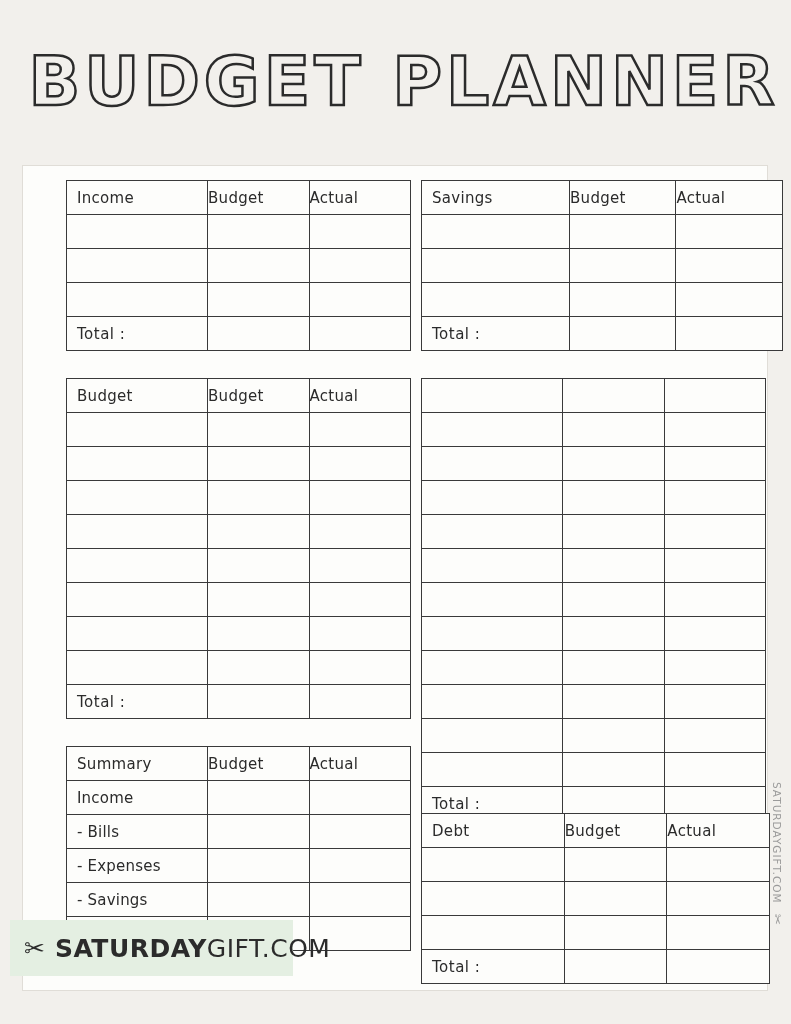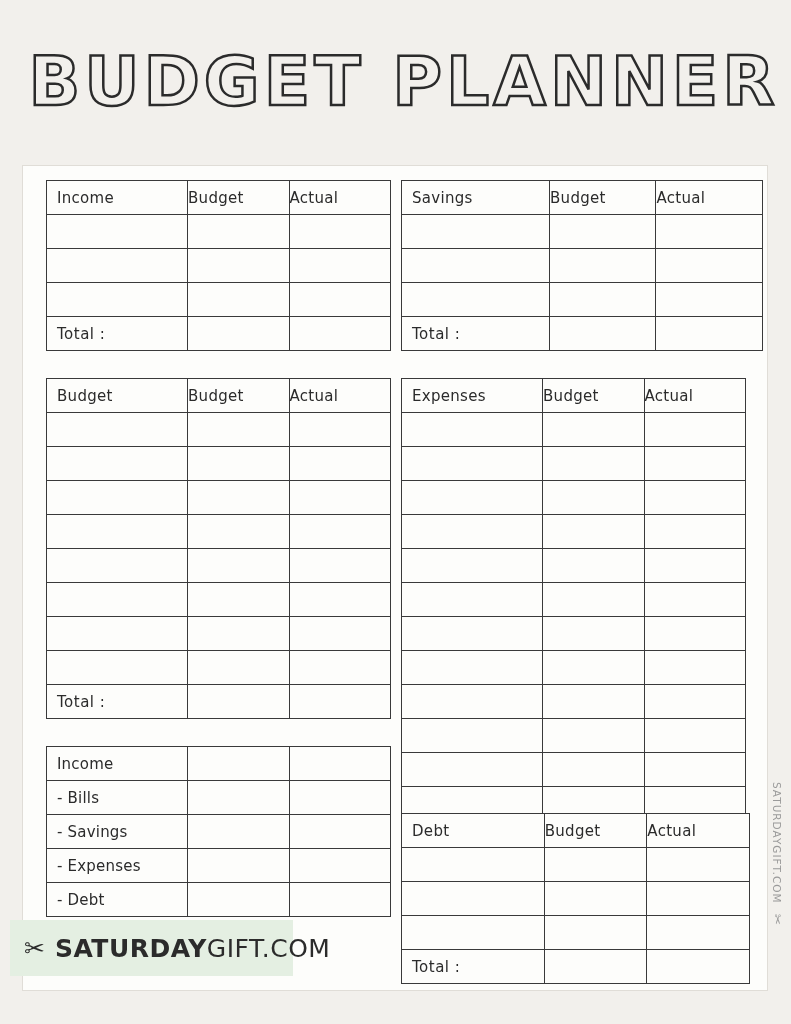--- a/index.html
+++ b/index.html
@@ -47,20 +47,21 @@
 
   
   .block {
     position: absolute;
     box-sizing: border-box;
   }
   table.grid {
     border-collapse: collapse;
     width: 100%;
     table-layout: fixed;
+    margin-left: 20px;
   }
   table.grid td {
     border: 1px solid #39393a;
     height: 33px;
     padding: 0 0 0 10px;
     font-family: "DejaVu Sans", sans-serif;
     font-size: 15px;
     color: #2b2b2b;
     vertical-align: middle;
     background: #fdfdfb;
@@ -305,118 +306,118 @@
 
   <div class="block" id="block-expenses">
     <table class="grid">
       <colgroup>
           <col class="c1">
           <col class="c2">
           <col class="c3">
         </colgroup>
       <tbody>
         <tr>
-          <td class="hdr hand">Expenses</td>
+            <td></td>
+            <td></td>
+            <td></td>
+          </tr>
+        <tr>
+            <td></td>
+            <td></td>
+            <td></td>
+          </tr>
+        <tr>
+            <td></td>
+            <td></td>
+            <td></td>
+          </tr>
+        <tr>
+            <td></td>
+            <td></td>
+            <td></td>
+          </tr>
+        <tr>
+            <td></td>
+            <td></td>
+            <td></td>
+          </tr>
+        <tr>
+            <td></td>
+            <td></td>
+            <td></td>
+          </tr>
+        <tr>
+            <td></td>
+            <td></td>
+            <td></td>
+          </tr>
+        <tr>
+            <td></td>
+            <td></td>
+            <td></td>
+          </tr>
+        <tr>
+            <td></td>
+            <td></td>
+            <td></td>
+          </tr>
+        <tr>
+            <td></td>
+            <td></td>
+            <td></td>
+          </tr>
+        <tr>
+            <td></td>
+            <td></td>
+            <td></td>
+          </tr>
+        <tr>
+            <td></td>
+            <td></td>
+            <td></td>
+          </tr>
+        <tr>
+          <td class="total hand">Total :</td>
+          <td></td>
+          <td></td>
+        </tr>
+      </tbody>
+    </table>
+  </div>
+
+  <div class="block" id="block-summary">
+    <table class="grid">
+      <colgroup>
+          <col class="c1">
+          <col class="c2">
+          <col class="c3">
+        </colgroup>
+      <tbody>
+        <tr>
+          <td class="hdr hand">Summary</td>
           <td class="hdr hand center">Budget</td>
           <td class="hdr hand center">Actual</td>
         </tr>
         <tr>
-            <td></td>
-            <td></td>
-            <td></td>
-          </tr>
-        <tr>
-            <td></td>
-            <td></td>
-            <td></td>
-          </tr>
-        <tr>
-            <td></td>
-            <td></td>
-            <td></td>
-          </tr>
-        <tr>
-            <td></td>
-            <td></td>
-            <td></td>
-          </tr>
-        <tr>
-            <td></td>
-            <td></td>
-            <td></td>
-          </tr>
-        <tr>
-            <td></td>
-            <td></td>
-            <td></td>
-          </tr>
-        <tr>
-            <td></td>
-            <td></td>
-            <td></td>
-          </tr>
-        <tr>
-            <td></td>
-            <td></td>
-            <td></td>
-          </tr>
-        <tr>
-            <td></td>
-            <td></td>
-            <td></td>
-          </tr>
-        <tr>
-            <td></td>
-            <td></td>
-            <td></td>
-          </tr>
-        <tr>
-            <td></td>
-            <td></td>
-            <td></td>
-          </tr>
-        <tr>
-            <td></td>
-            <td></td>
-            <td></td>
-          </tr>
-        <tr>
-          <td class="total hand">Total :</td>
-          <td></td>
-          <td></td>
-        </tr>
-      </tbody>
-    </table>
-  </div>
-
-  <div class="block" id="block-summary">
-    <table class="grid">
-      <colgroup>
-          <col class="c1">
-          <col class="c2">
-          <col class="c3">
-        </colgroup>
-      <tbody>
-        <tr>
           <td class="label">Income</td>
           <td></td>
           <td></td>
         </tr>
         <tr>
           <td class="label">- Bills</td>
           <td></td>
           <td></td>
         </tr>
         <tr>
+          <td class="label">- Expenses</td>
+          <td></td>
+          <td></td>
+        </tr>
+        <tr>
           <td class="label">- Savings</td>
-          <td></td>
-          <td></td>
-        </tr>
-        <tr>
-          <td class="label">- Expenses</td>
           <td></td>
           <td></td>
         </tr>
         <tr>
           <td class="label">- Debt</td>
           <td></td>
           <td></td>
         </tr>
       </tbody>
     </table>

